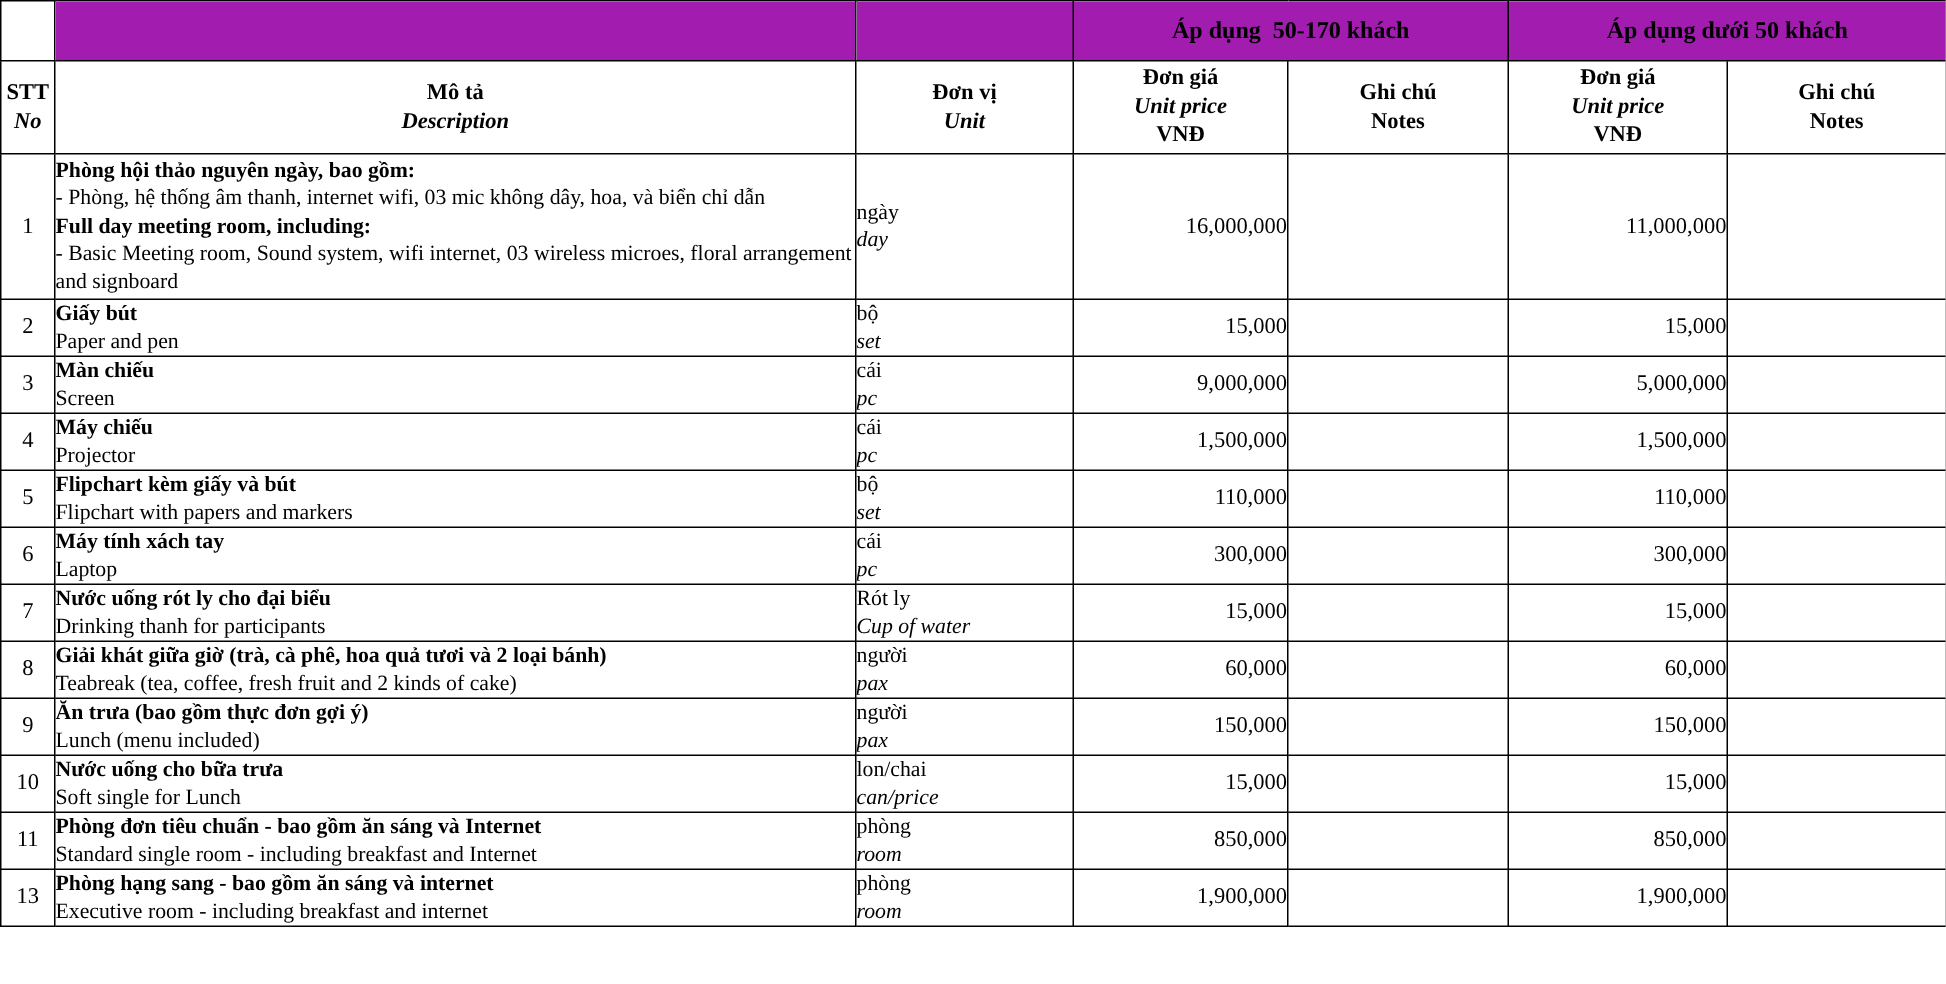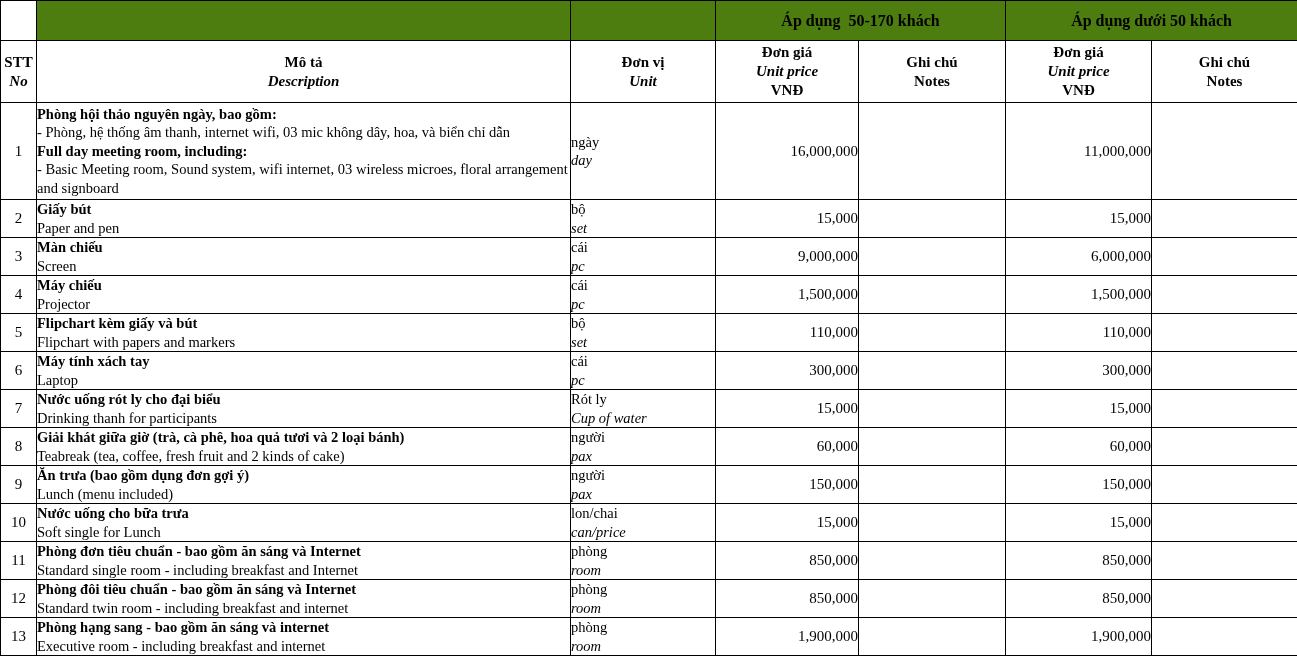--- a/index.html
+++ b/index.html
@@ -16,21 +16,21 @@
   table.price-table td, table.price-table th {
     border: 1px solid #000;
     padding: 0;
     vertical-align: middle;
     overflow: hidden;
     font-weight: normal;
   }
   
   tr.band { height: 40px; }
   tr.band td { background: #ffffff; }
-  tr.band td.yellow { background: #4d7c0f; }
+  tr.band td.yellow { background: #a21caf; }
   tr.band td .band-label {
     font-weight: bold;
     font-size: 16px;
     text-align: center;
     white-space: pre;
   }
   
   tr.head2 { height: 62px; }
   tr.head2 th {
     text-align: center;
@@ -163,21 +163,21 @@
           <td class="desc">
             <div class="bold">Màn chiếu</div>
             <div class="italic">Screen</div>
           </td>
           <td class="unit">
             <div>cái</div>
             <div class="it">pc</div>
           </td>
           <td class="price">9,000,000</td>
           <td class="note"></td>
-          <td class="price">6,000,000</td>
+          <td class="price">5,000,000</td>
           <td class="note"></td>
         </tr>
         <tr>
           <td class="no">4</td>
           <td class="desc">
             <div class="bold">Máy chiếu</div>
             <div class="italic">Projector</div>
           </td>
           <td class="unit">
             <div>cái</div>
@@ -244,21 +244,21 @@
             <div class="it">pax</div>
           </td>
           <td class="price">60,000</td>
           <td class="note"></td>
           <td class="price">60,000</td>
           <td class="note"></td>
         </tr>
         <tr>
           <td class="no">9</td>
           <td class="desc">
-            <div class="bold">Ăn trưa (bao gồm dụng đơn gợi ý)</div>
+            <div class="bold">Ăn trưa (bao gồm thực đơn gợi ý)</div>
             <div class="italic">Lunch (menu included)</div>
           </td>
           <td class="unit">
             <div>người</div>
             <div class="it">pax</div>
           </td>
           <td class="price">150,000</td>
           <td class="note"></td>
           <td class="price">150,000</td>
           <td class="note"></td>
@@ -276,35 +276,20 @@
           <td class="price">15,000</td>
           <td class="note"></td>
           <td class="price">15,000</td>
           <td class="note"></td>
         </tr>
         <tr>
           <td class="no">11</td>
           <td class="desc">
             <div class="bold">Phòng đơn tiêu chuẩn - bao gồm ăn sáng và Internet</div>
             <div class="italic">Standard single room - including breakfast and Internet</div>
-          </td>
-          <td class="unit">
-            <div>phòng</div>
-            <div class="it">room</div>
-          </td>
-          <td class="price">850,000</td>
-          <td class="note"></td>
-          <td class="price">850,000</td>
-          <td class="note"></td>
-        </tr>
-        <tr>
-          <td class="no">12</td>
-          <td class="desc">
-            <div class="bold">Phòng đôi tiêu chuẩn - bao gồm ăn sáng và Internet</div>
-            <div class="italic">Standard twin room - including breakfast and internet</div>
           </td>
           <td class="unit">
             <div>phòng</div>
             <div class="it">room</div>
           </td>
           <td class="price">850,000</td>
           <td class="note"></td>
           <td class="price">850,000</td>
           <td class="note"></td>
         </tr>

